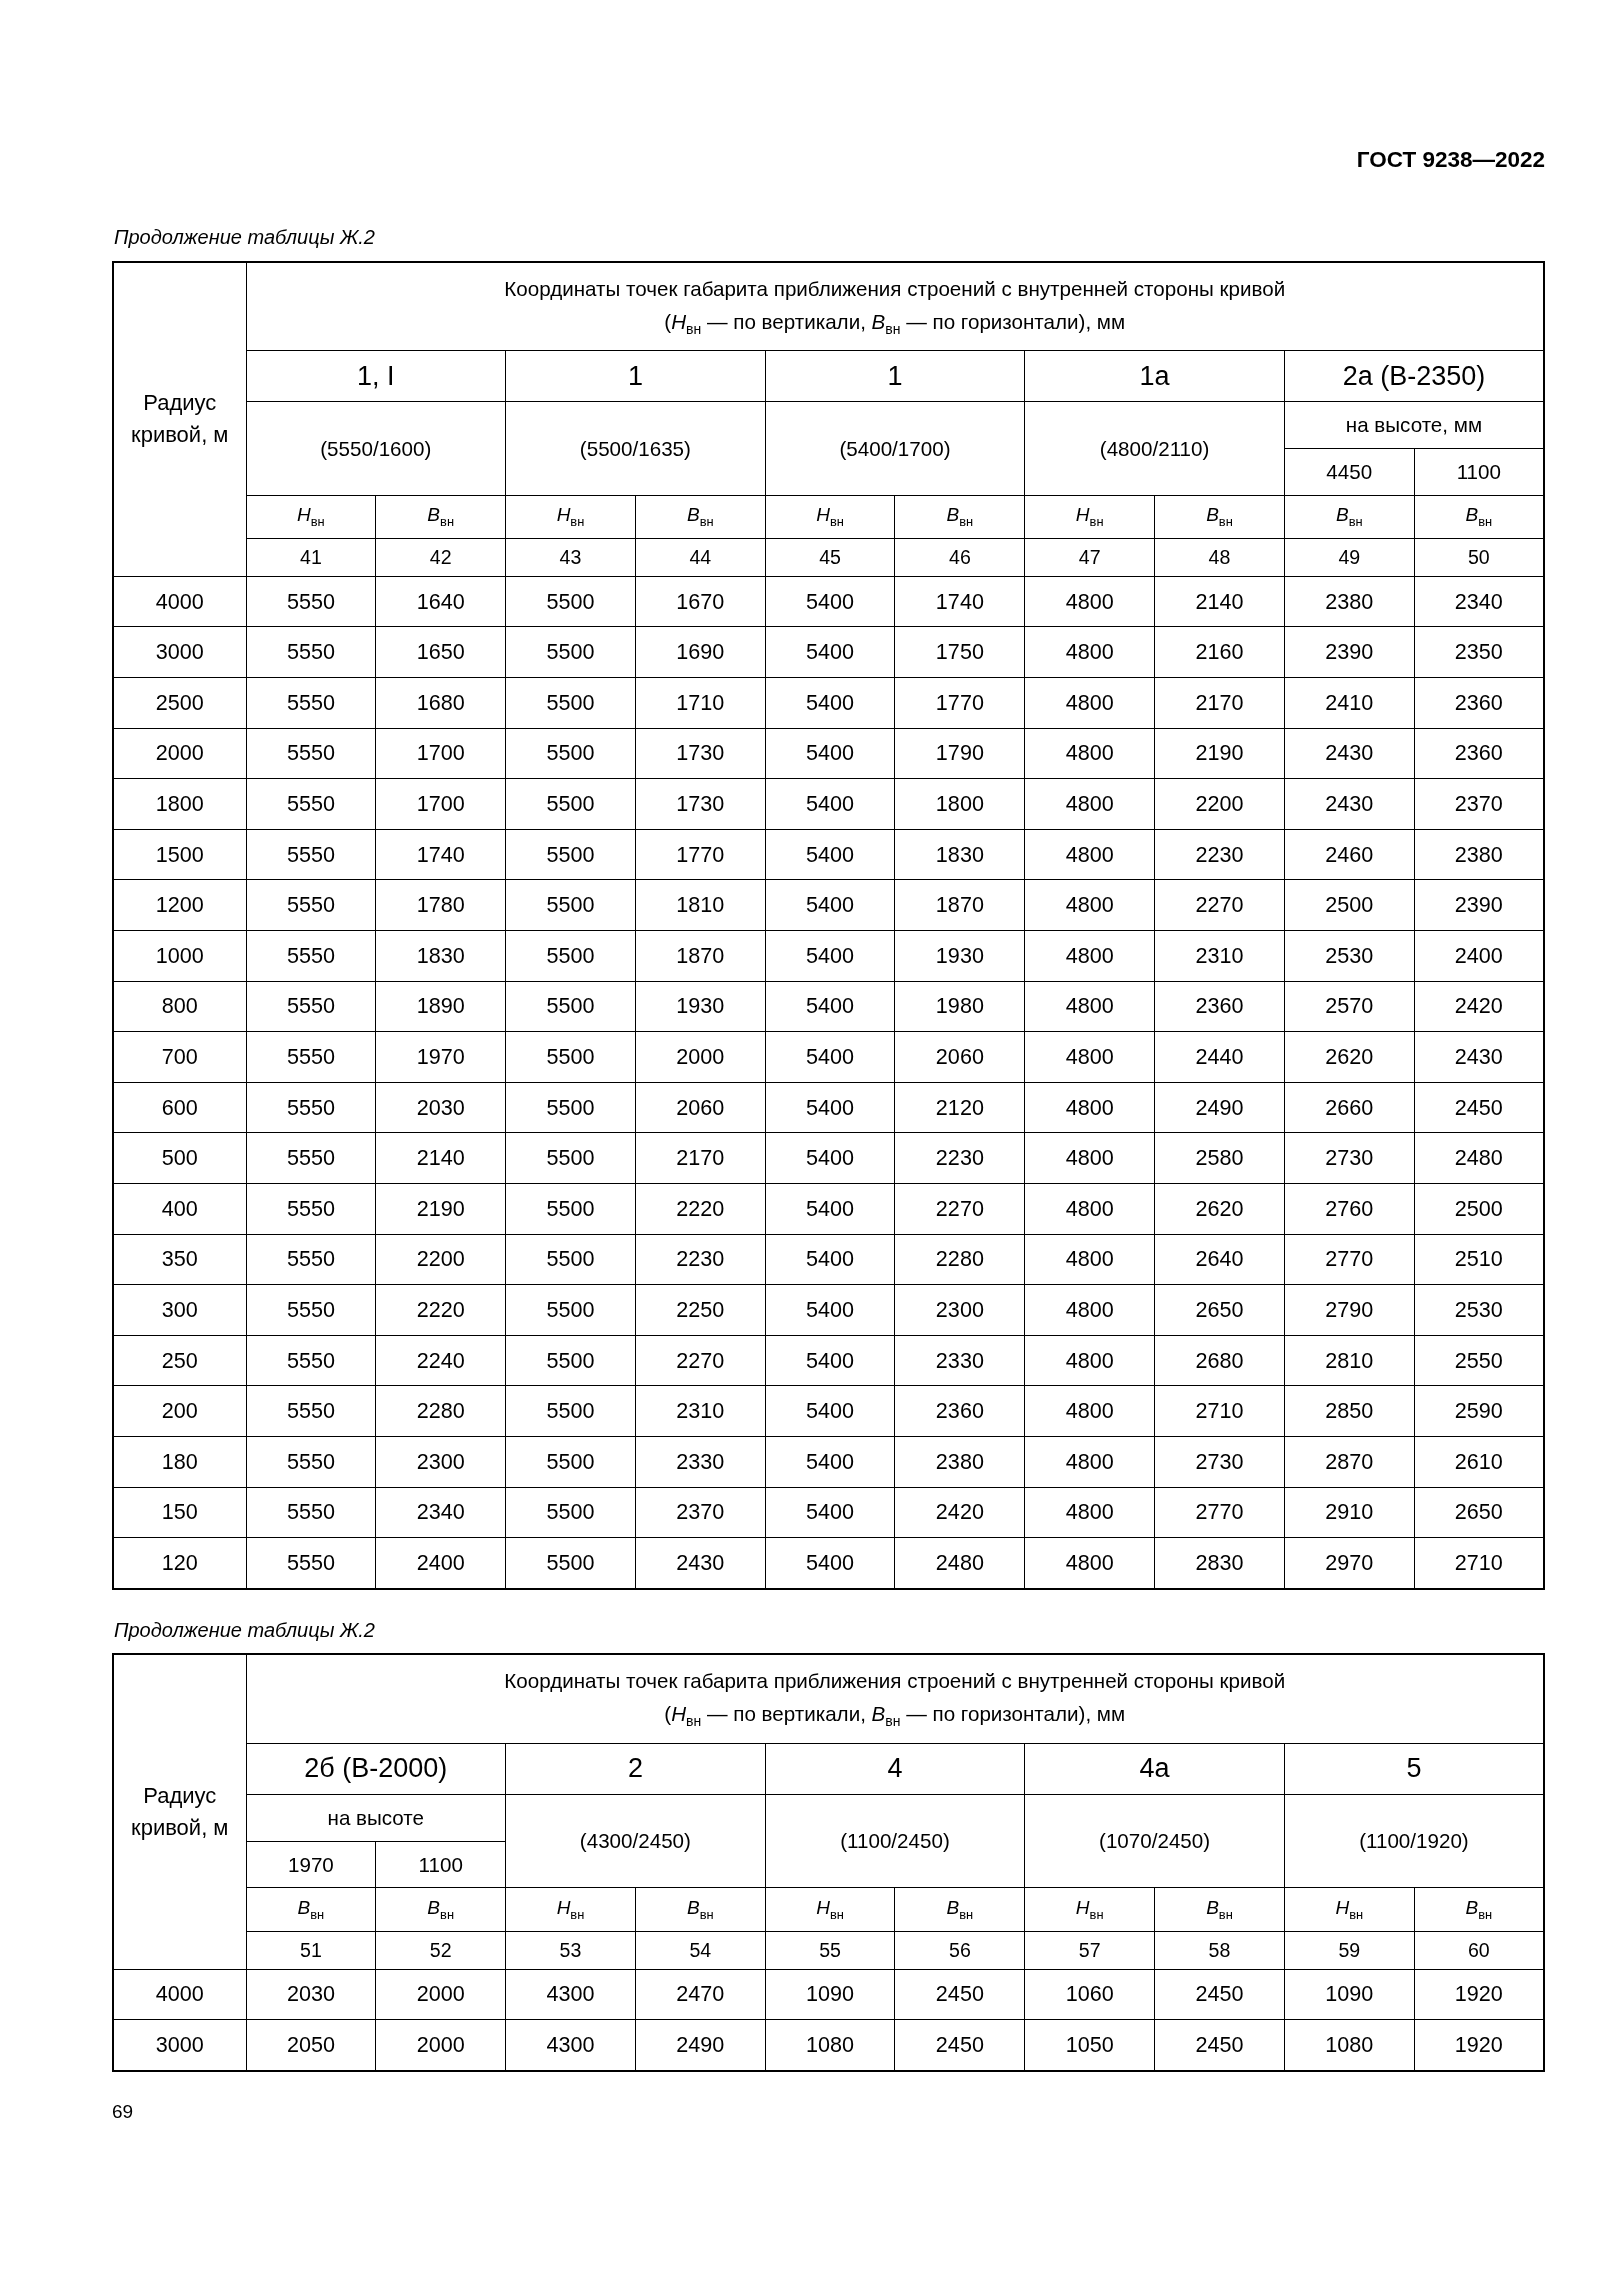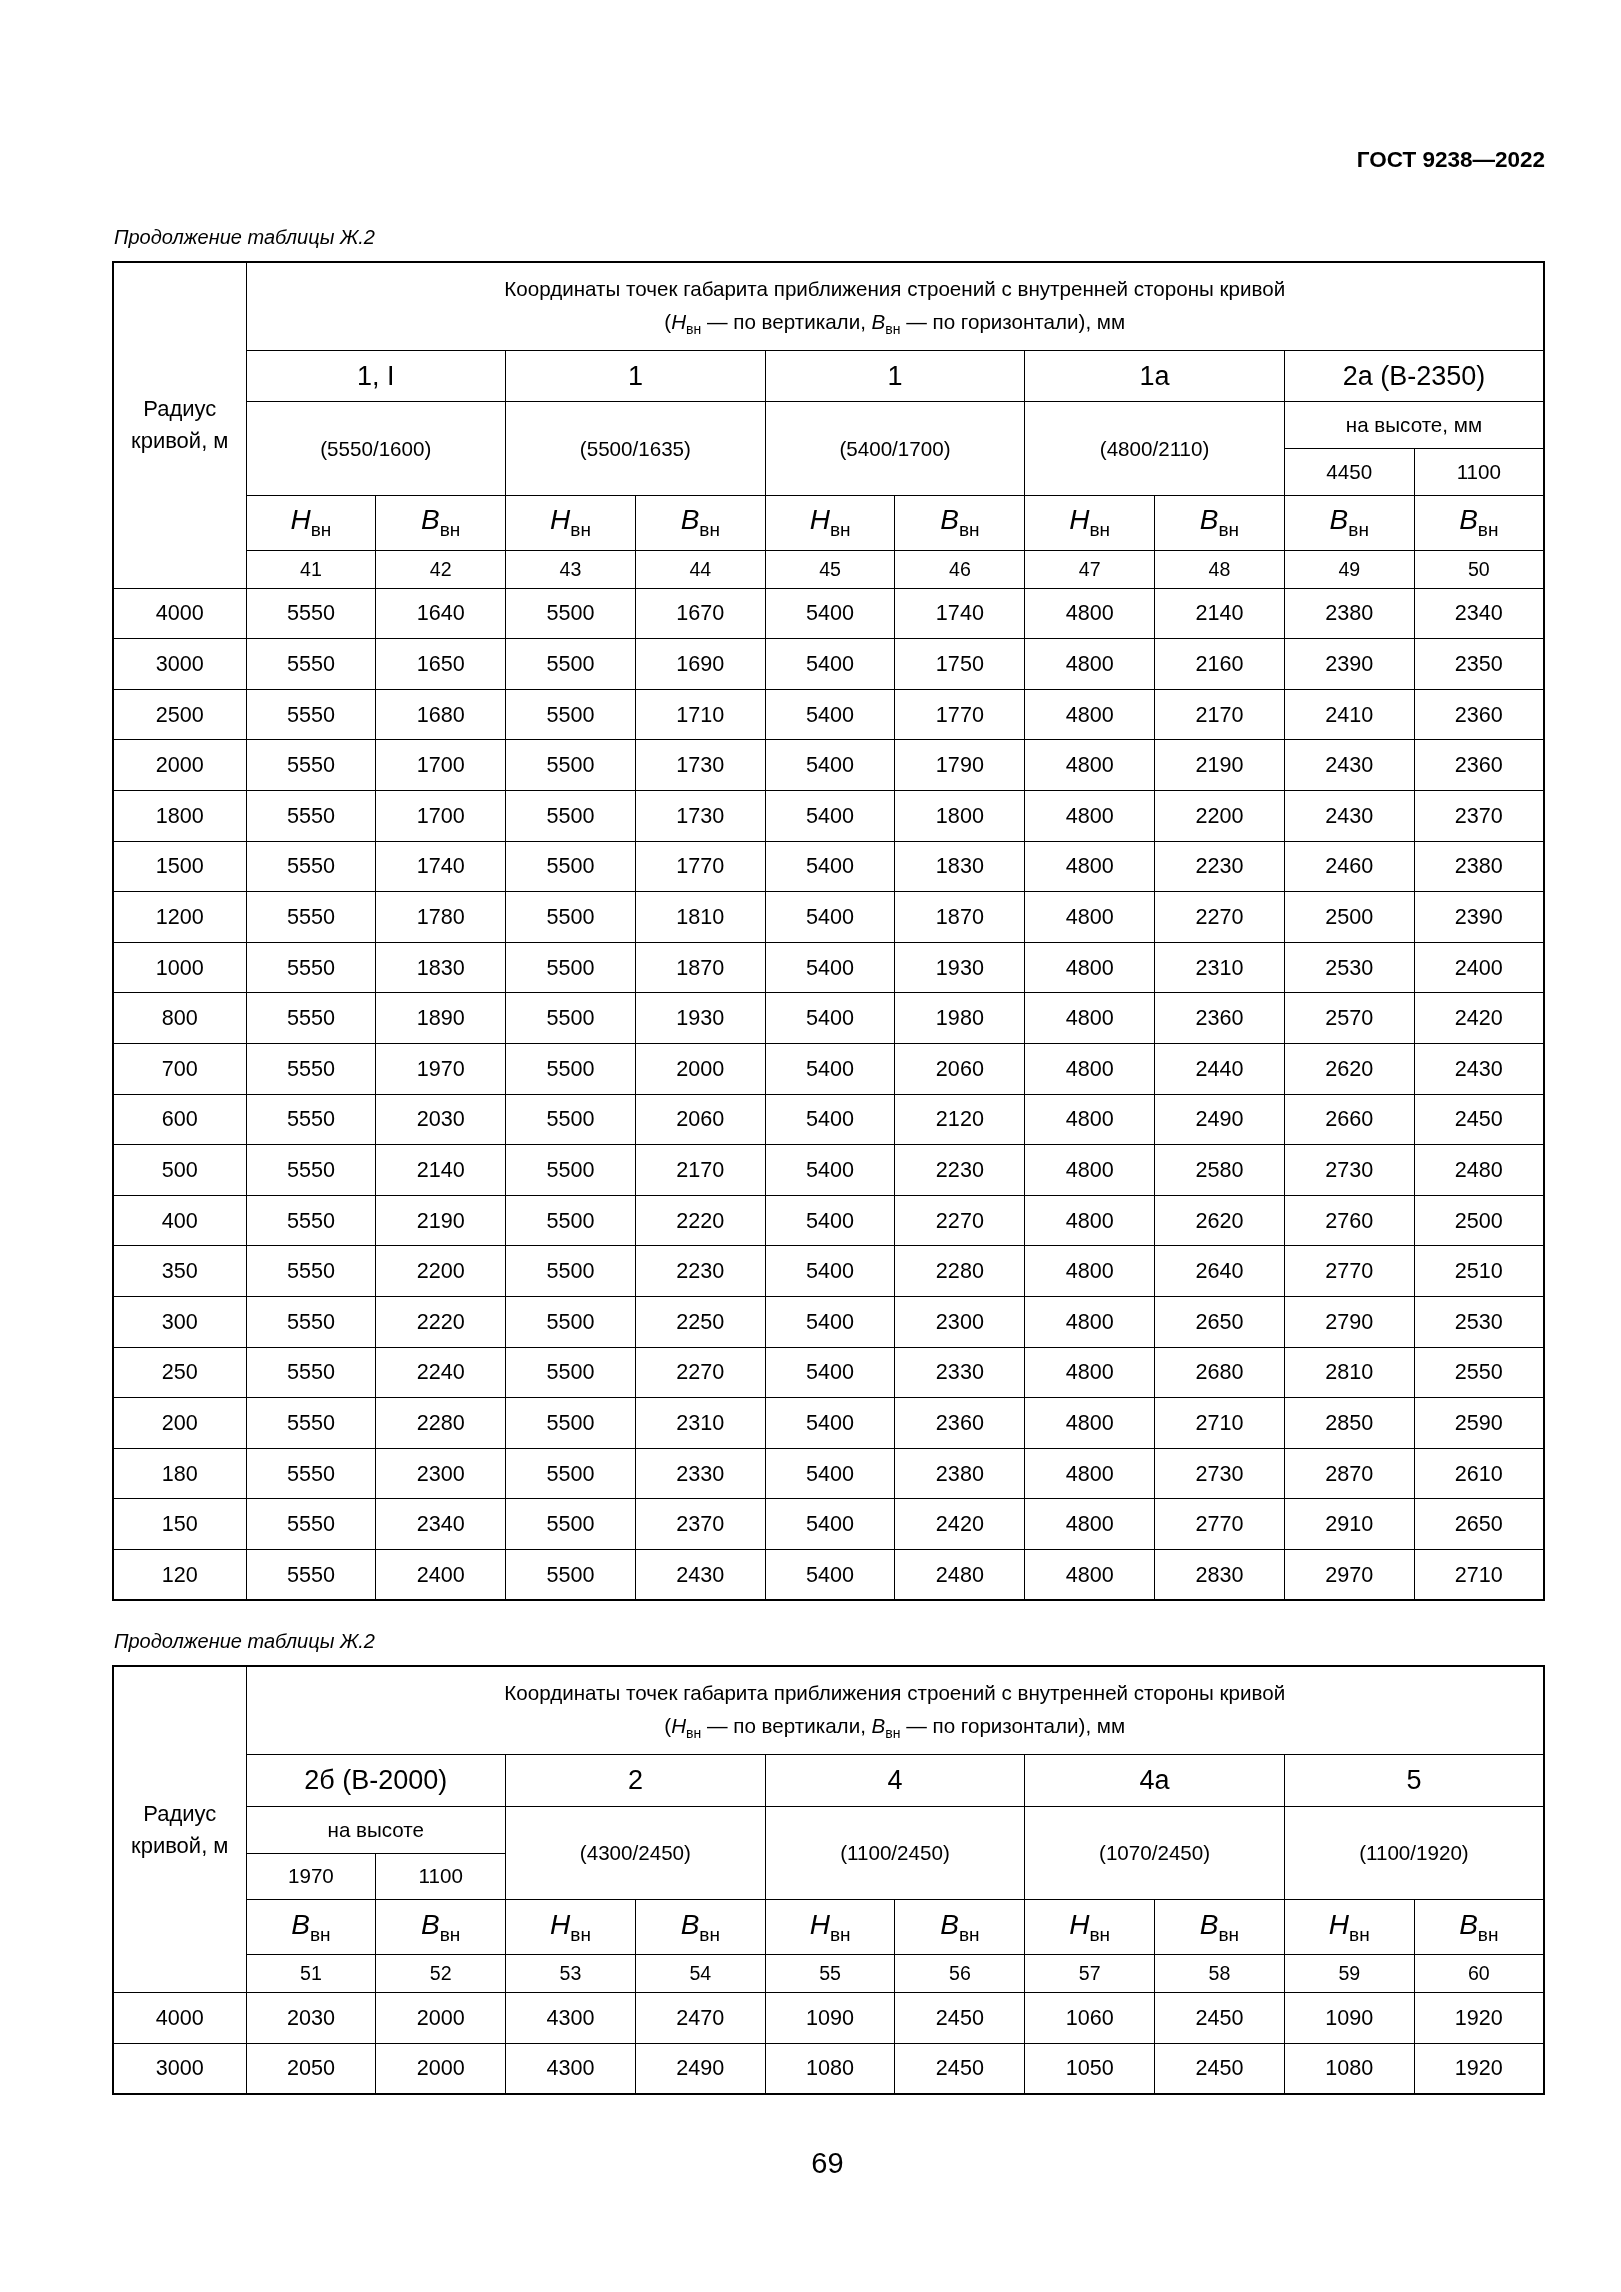--- a/index.html
+++ b/index.html
@@ -59,39 +59,39 @@
     padding: 9.8px 3.9px;
     margin-left: 44px;
   }
   th.dim-cell {
     font-weight: normal;
     font-size: 20.6px;
     padding: 10.8px 3.9px;
   }
   th.label-cell {
     font-weight: normal;
-    font-size: 28px;
+    font-size: 19px;
     padding: 8.8px 3.9px;
   }
   th.num-cell {
     font-weight: normal;
     font-size: 19.6px;
     padding: 6.9px 3.9px;
   }
   td.data-cell {
     font-size: 21.6px;
     padding: 11.8px 2.9px;
   }
   .var { font-style: italic; }
   sub { font-size: 68%; }
 
   .page-number {
-    text-align: center;
-    font-size: 29px;
-    margin-top: 52px;
+    text-align: left;
+    font-size: 19px;
+    margin-top: 29px;
     padding-right: 2px;
   }
 </style>
 </head>
 <body>
 
 <div class="page">
 
   <div class="gost-header">ГОСТ 9238—2022</div>
 

